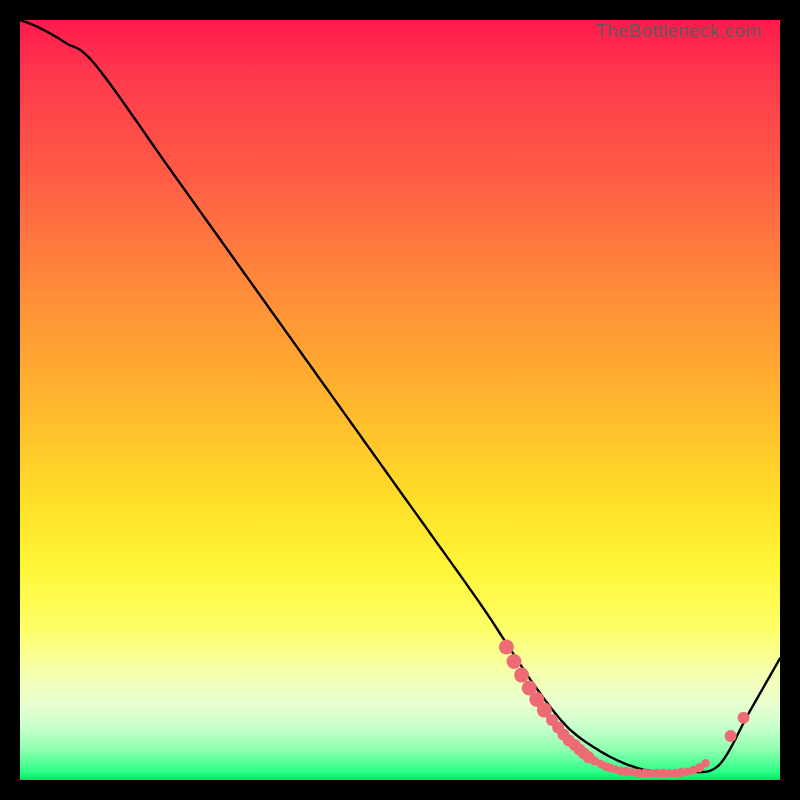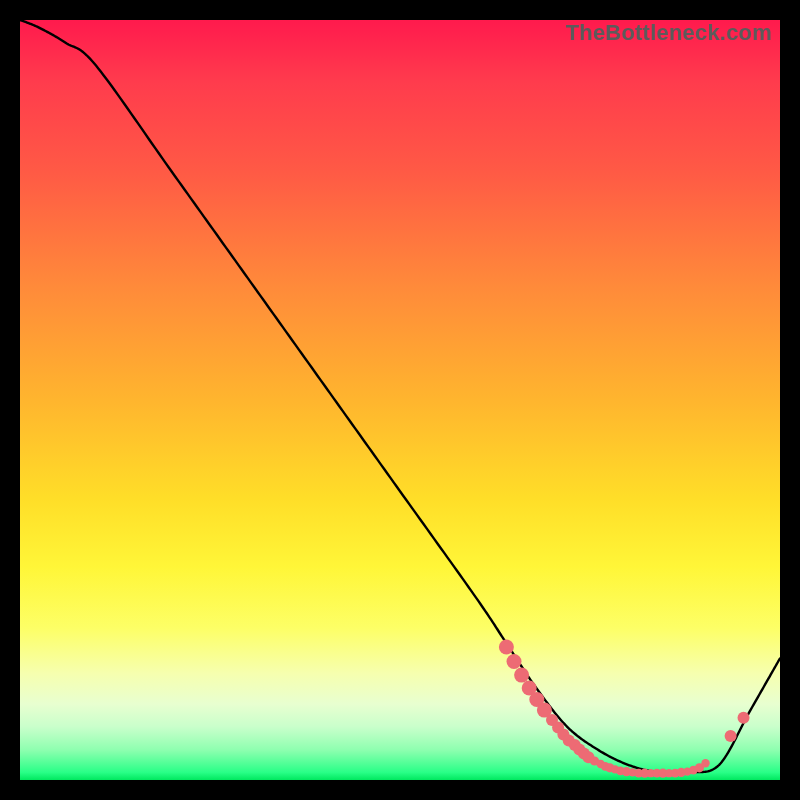--- a/index.html
+++ b/index.html
@@ -38,23 +38,23 @@
       #e8ffd0 90%,
       #c9ffcb 93%,
       #8fffb0 96%,
       #29ff87 99%,
       #00e85f 100%
     );
   }
   .watermark {
     position: absolute;
     top: 0px;
-    right: 8px;
-    font-size: 22px;
-    font-weight: 700;
+    right: 18px;
+    font-size: 19px;
+    font-weight: 400;
     color: #5b5b5b;
     letter-spacing: 0.2px;
     user-select: none;
     pointer-events: none;
   }
   svg.overlay {
     position: absolute;
     left: 0;
     top: 0;
     width: 760px;

